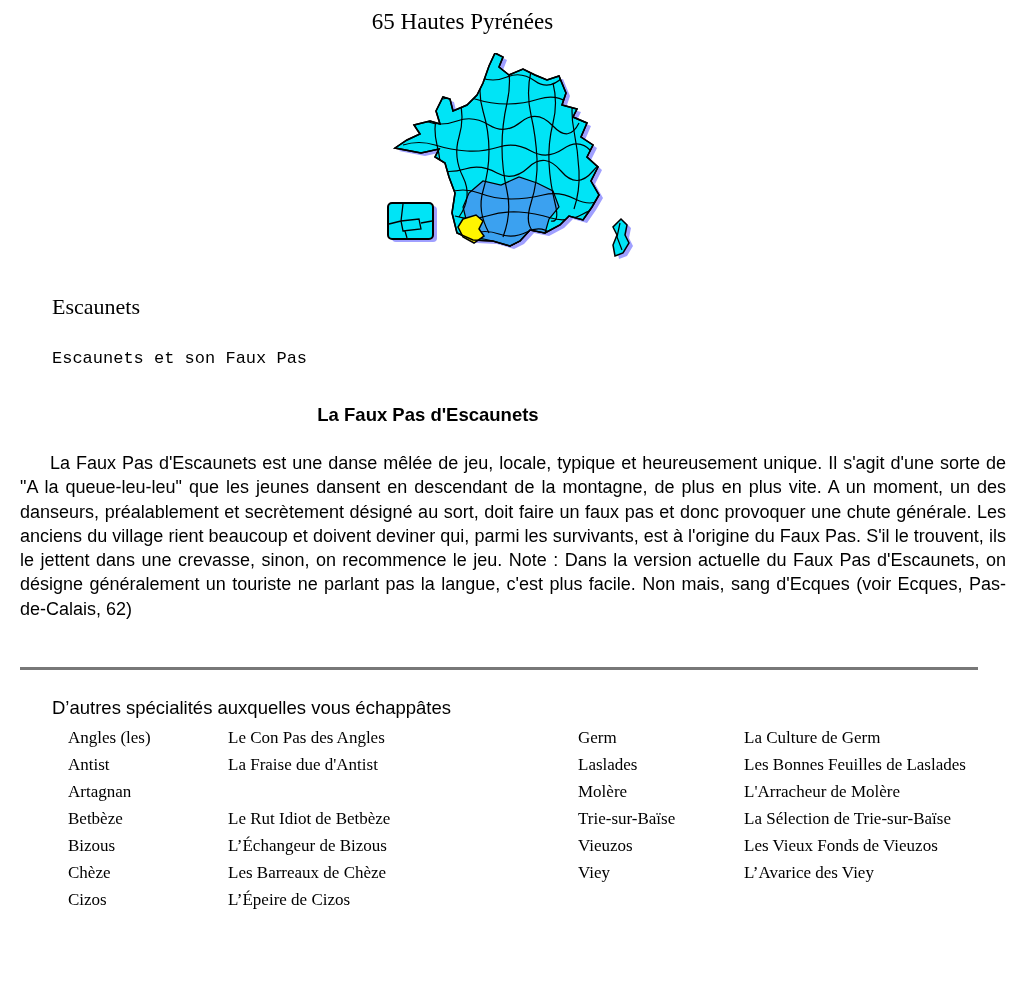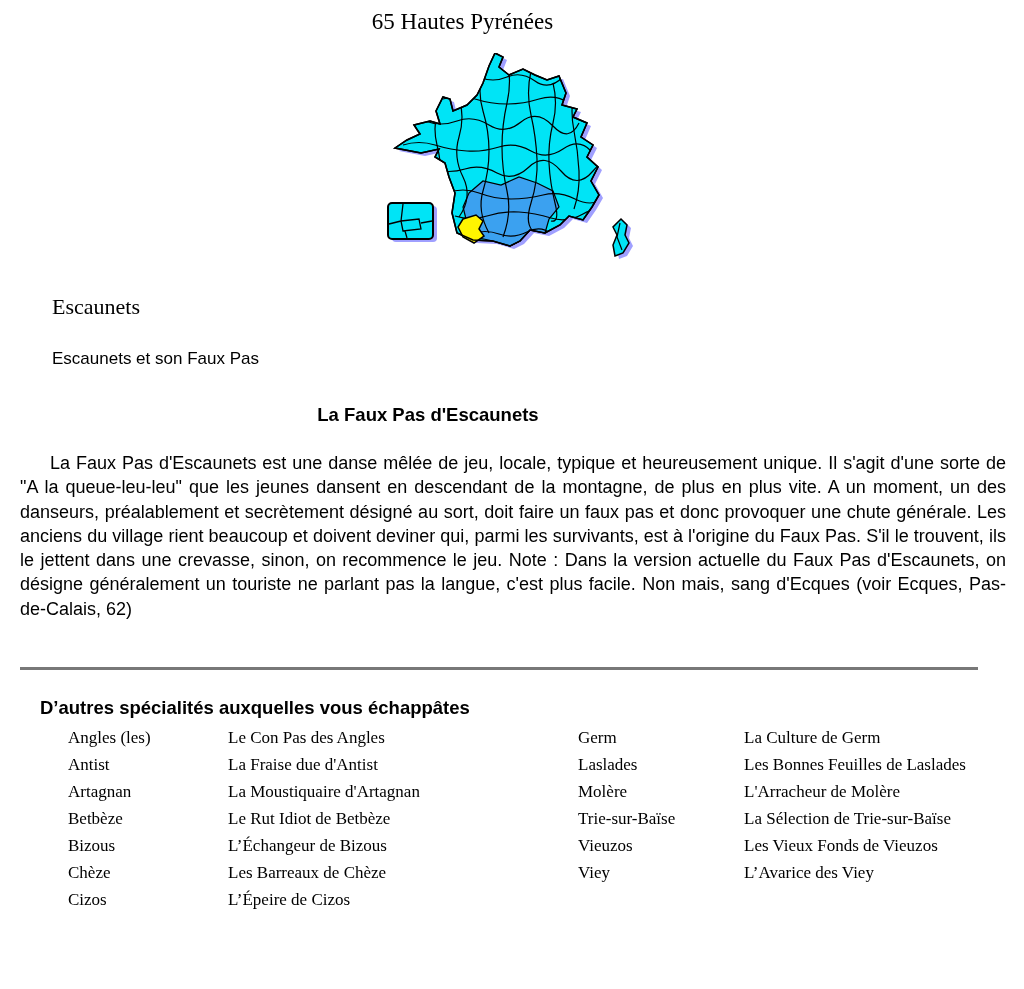--- a/index.html
+++ b/index.html
@@ -12,36 +12,36 @@
     position:absolute; top:9px; left:0; width:925px; text-align:center;
     font-family:"Liberation Serif", serif; font-weight:400; font-size:23px;
   }
   .map-figure { position:absolute; left:383px; top:53px; width:254px; height:207px; }
   .commune-title {
     position:absolute; left:52px; top:294px;
     font-family:"Liberation Serif", serif; font-weight:400; font-size:22px;text-align:right;
   }
   .commune-subtitle {
     position:absolute; left:52px; top:349px;
-    font-family:Liberation Sans, sans-serif; font-size:17px;text-align:center;
+    font-family:Liberation Mono, monospace; font-size:17px;text-align:center;
   }
   .article-title {
     position:absolute; top:404px; left:0; width:856px; text-align:center;
     font-size:18.5px; font-weight:700;
   }
   .article-body {
     position:absolute; left:20px; top:451px; width:986px;
     font-size:18px; line-height:24.3px; text-align:justify; text-indent:30px;
   }
   .rule {
     position:absolute; left:20px; top:667px; width:958px; height:3px;
     background:#787878; border:none;
   }
   .spec-heading {
-    position:absolute; left:40px; top:697px; font-size:18.5px; font-weight:700;
+    position:absolute; left:52px; top:697px; font-size:18.5px; font-weight:400;
   }
   .spec-table {
     position:absolute; top:724px;
     font-family:"Liberation Serif", serif; font-size:17px;
   }
   .spec-left  { left:68px;  width:440px; }
   .spec-right { left:578px; width:440px; }
   .spec-row { height:27px; display:flex; align-items:center; }
   .spec-left  .spec-place { width:160px; flex:none; }
   .spec-right .spec-place { width:166px; flex:none; }
@@ -124,21 +124,20 @@
         <span class="spec-name">Le Con Pas des Angles</span>
       </div>
 
       <div class="spec-row">
         <span class="spec-place">Antist</span>
         <span class="spec-name">La Fraise due d'Antist</span>
       </div>
 
       <div class="spec-row">
         <span class="spec-place">Artagnan</span>
-        <span class="spec-name">La Moustiquaire d'Artagnan</span>
       </div>
 
       <div class="spec-row">
         <span class="spec-place">Betbèze</span>
         <span class="spec-name">Le Rut Idiot de Betbèze</span>
       </div>
 
 
       <div class="spec-row">
         <span class="spec-place">Bizous</span>

